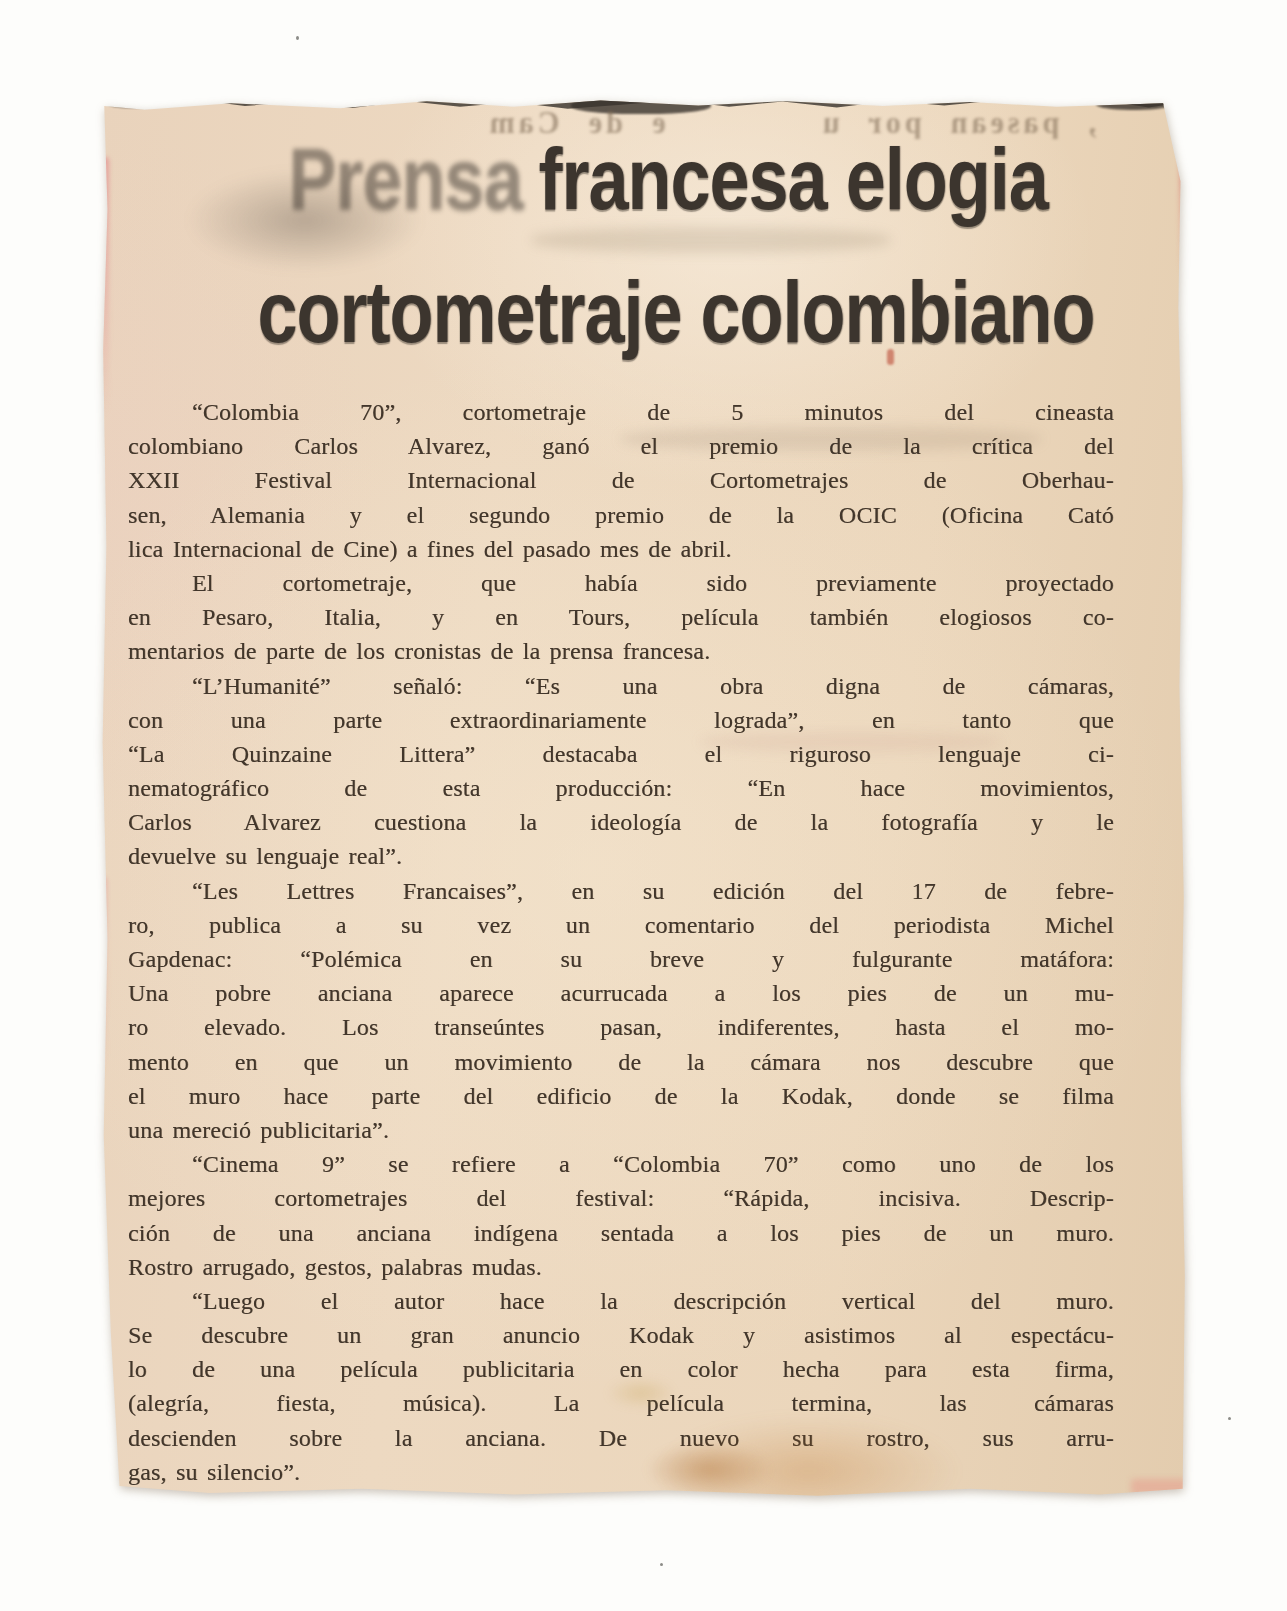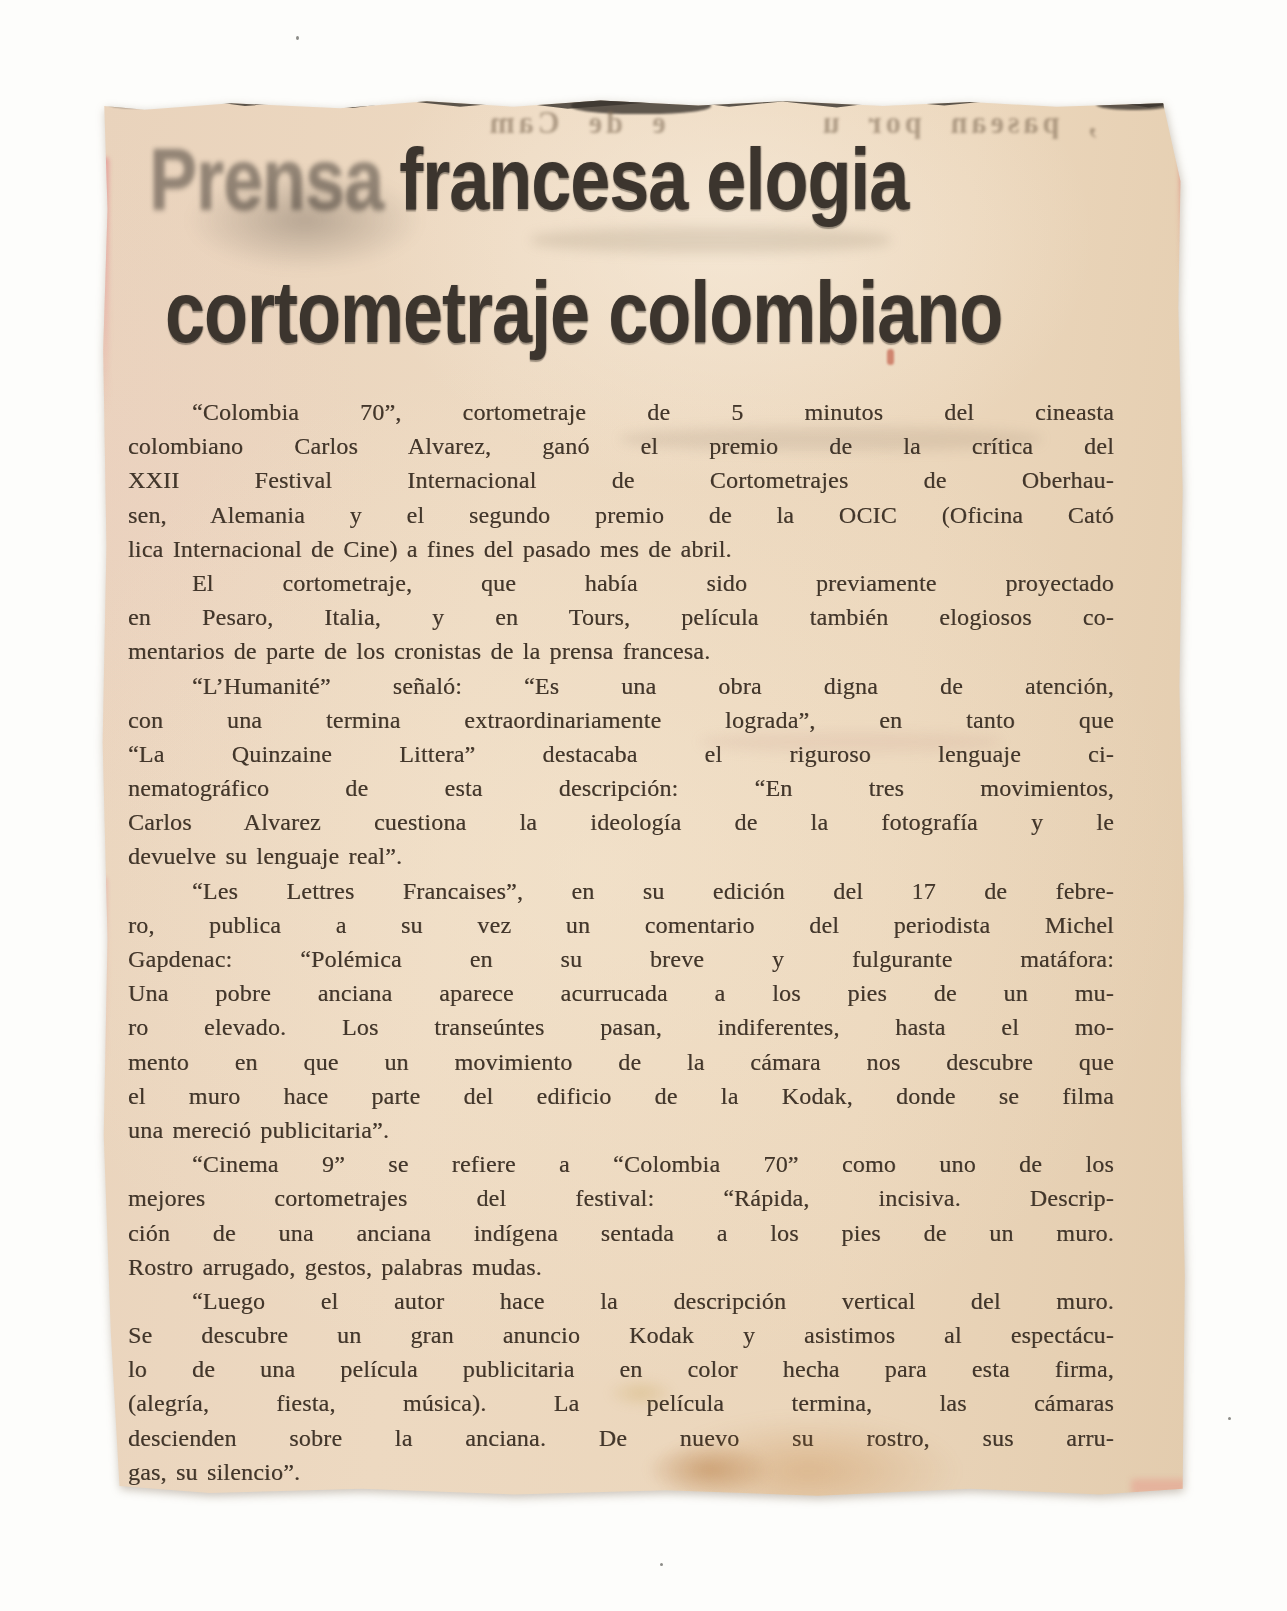--- a/index.html
+++ b/index.html
@@ -20,21 +20,21 @@
   .torn-top{position:absolute;top:0;left:4px;right:6px;height:13px;background:#423c35;opacity:.85;
     clip-path:polygon(0 0,100% 0,100% 45%,97% 80%,93% 30%,88% 70%,83% 25%,78% 65%,73% 30%,68% 80%,
       63% 35%,58% 75%,53% 25%,48% 60%,43% 90%,38% 40%,33% 75%,28% 30%,23% 85%,18% 35%,13% 70%,
       9% 25%,5% 65%,2% 30%,0 55%);}
   .torn-blotch{position:absolute;background:#3a342e;border-radius:45%;filter:blur(1px);opacity:.8;}
   .bleed{position:absolute;top:8px;left:310px;width:760px;text-align:center;
     transform:scaleX(-1) scaleY(1.05);color:rgba(122,102,80,.55);filter:blur(1.4px);
     font-weight:bold;font-size:30px;letter-spacing:4px;word-spacing:14px;white-space:pre;}
   .smudge{position:absolute;border-radius:45%;filter:blur(6px);}
   .headline{position:absolute;top:38px;left:0;right:0;margin:0;color:#3c352e;
-    font-family:"Liberation Sans","DejaVu Sans",sans-serif;font-weight:bold;}
+    font-family:"Liberation Sans","DejaVu Sans",sans-serif;font-weight:bold;text-align:center;}
   .hl-line{font-size:72px;line-height:72px;letter-spacing:-1px;white-space:nowrap;
     transform:scaleY(1.22);transform-origin:left top;
     text-shadow:0 1px 1px rgba(58,50,43,.45),1px 0 1px rgba(58,50,43,.3);}
   .hl-1{margin-left:48px;margin-bottom:61px;}
   .hl-2{margin-left:64px;}
   .faded-word{display:inline-block;filter:blur(2.3px);opacity:.5;margin-right:16px;}
   .smear{position:absolute;left:36px;top:28px;width:240px;height:84px;border-radius:50%;
     background:radial-gradient(ellipse,rgba(88,78,68,.35),rgba(88,78,68,0) 70%);filter:blur(5px);}
   .body{position:absolute;top:298px;left:27px;width:986px;color:#42362b;
     font-size:24px;line-height:34.2px;letter-spacing:.2px;word-spacing:3px;
@@ -78,24 +78,24 @@
             <div class="line">XXII Festival Internacional de Cortometrajes de Oberhau-</div>
             <div class="line">sen, Alemania y el segundo premio de la OCIC (Oficina Cató</div>
             <div class="line last">lica Internacional de Cine) a fines del pasado mes de abril.</div>
           </div>
           <div class="para">
             <div class="line first">El cortometraje, que había sido previamente proyectado</div>
             <div class="line">en Pesaro, Italia, y en Tours, película también elogiosos co-</div>
             <div class="line last">mentarios de parte de los cronistas de la prensa francesa.</div>
           </div>
           <div class="para">
-            <div class="line first">“L’Humanité” señaló: “Es una obra digna de atención,</div>
-            <div class="line">con una termina extraordinariamente lograda”, en tanto que</div>
+            <div class="line first">“L’Humanité” señaló: “Es una obra digna de cámaras,</div>
+            <div class="line">con una parte extraordinariamente lograda”, en tanto que</div>
             <div class="line">“La Quinzaine Littera” destacaba el riguroso lenguaje ci-</div>
-            <div class="line">nematográfico de esta descripción: “En tres movimientos,</div>
+            <div class="line">nematográfico de esta producción: “En hace movimientos,</div>
             <div class="line">Carlos Alvarez cuestiona la ideología de la fotografía y le</div>
             <div class="line last">devuelve su lenguaje real”.</div>
           </div>
           <div class="para">
             <div class="line first">“Les Lettres Francaises”, en su edición del 17 de febre-</div>
             <div class="line">ro, publica a su vez un comentario del periodista Michel</div>
             <div class="line">Gapdenac: “Polémica en su breve y fulgurante matáfora:</div>
             <div class="line">Una pobre anciana aparece acurrucada a los pies de un mu-</div>
             <div class="line">ro elevado. Los transeúntes pasan, indiferentes, hasta el mo-</div>
             <div class="line">mento en que un movimiento de la cámara nos descubre que</div>

